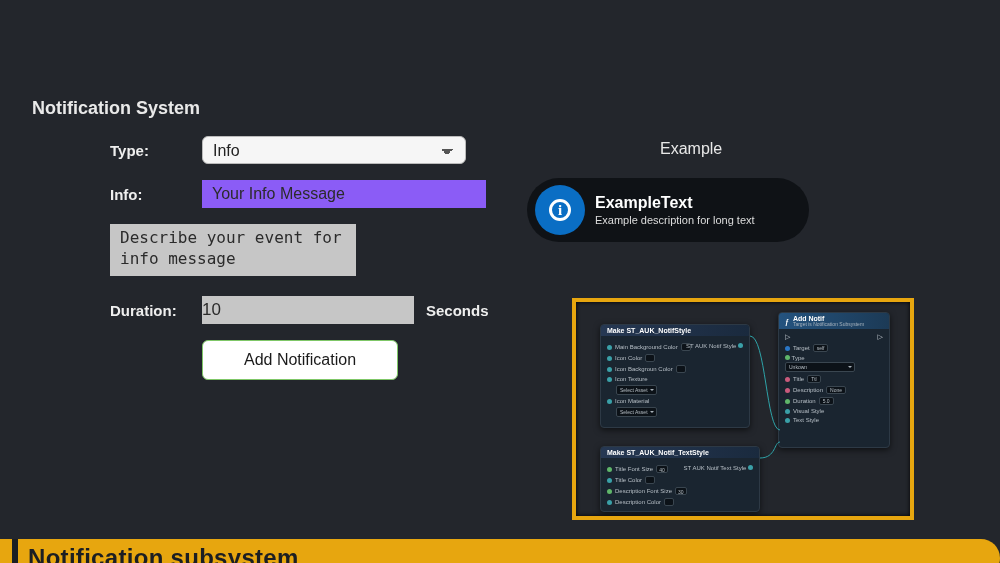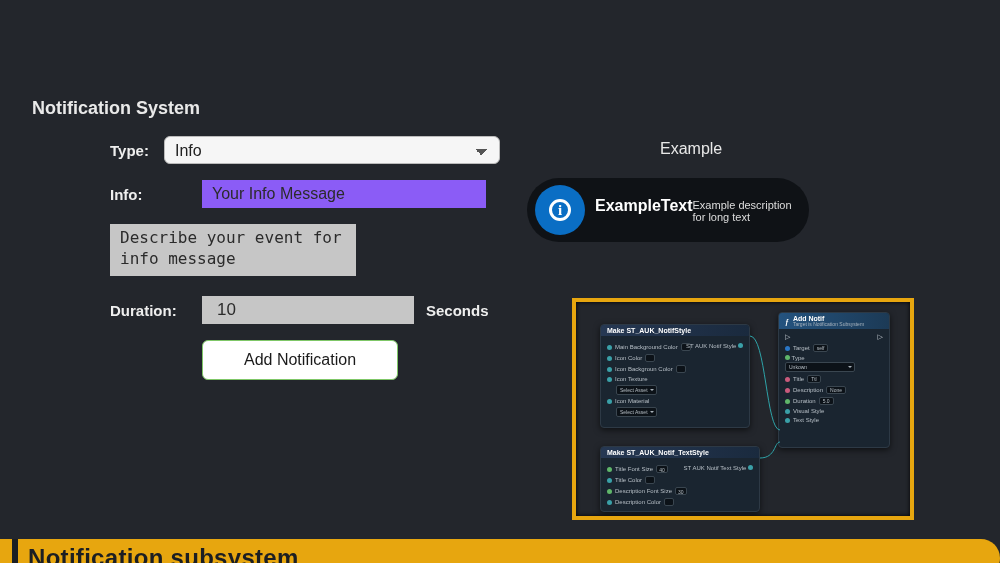--- a/index.html
+++ b/index.html
@@ -18,21 +18,21 @@
   }
 
   
   .form { position: absolute; left: 110px; top: 92px; width: 390px; }
   .row { display: flex; align-items: flex-start; margin-bottom: 16px; }
   .label { width: 92px; padding-top: 6px; font-size: 15px; color: #eee; font-weight: 600; }
   .label.desc { width: 114px; }
   .field { flex: 1; }
 
   select.type {
-    width: 336px; height: 28px; background: #f6f6f6; border: 1px solid #bbb;
+    width: 264px; height: 28px; background: #f6f6f6; border: 1px solid #bbb;
     border-radius: 6px; padding: 2px 10px; font-size: 16px; color: #222;
     appearance: none; -webkit-appearance: none;
     background-image: linear-gradient(45deg, transparent 50%, #555 50%), linear-gradient(135deg, #555 50%, transparent 50%);
     background-position: calc(100% - 18px) 12px, calc(100% - 12px) 12px;
     background-size: 6px 6px, 6px 6px;
     background-repeat: no-repeat;
   }
 
   input.title {
     width: 284px; height: 28px; background: #8b5cf6; border: none;
@@ -40,21 +40,21 @@
   }
 
   textarea.desc {
     width: 246px; height: 52px; background: #c6c6c6; border: none;
     padding: 4px 10px; font-size: 16px; color: #2b2b2b; resize: none; line-height: 1.3;
   }
 
   .dur-row .label { width: 92px; }
   input.dur {
     width: 212px; height: 28px; background: #c6c6c6; border: none;
-    padding: 2px 15px; font-size: 17px; color: #2b2b2b;
+    padding: 2px 0; font-size: 17px; color: #2b2b2b;
   }
   .sec-label { padding: 6px 0 0 12px; font-size: 15px; font-weight: 600; color: #eee; }
 
   .add-btn {
     margin-left: 92px; width: 196px; height: 40px;
     background: #ffffff; border: 1px solid #7fc767; border-radius: 6px;
     font-size: 16px; color: #1a1a1a; font-weight: 500; cursor: pointer;
   }
 
   
@@ -76,21 +76,21 @@
   .notif-icon {
     width: 50px; height: 50px; border-radius: 50%;
     background: #0a6ec4; display: flex; align-items: center; justify-content: center;
     flex: 0 0 50px;
   }
   .info-i {
     width: 22px; height: 22px; border: 3px solid #fff; border-radius: 50%;
     display: flex; align-items: center; justify-content: center;
     font-weight: 900; color: #fff; font-size: 15px; font-family: Georgia, serif;
   }
-  .notif-text { display: flex; flex-direction: row; justify-content: space-between; }
+  .notif-text { display: flex; flex-direction: column; justify-content: space-between; }
   .notif-title { font-size: 16px; font-weight: 700; color: #fff; line-height: 1.1; }
   .notif-desc { font-size: 11px; color: #ddd; margin-top: 2px; }
 
   
   .bp-panel {
     position: absolute; left: 572px; top: 254px;
     width: 342px; height: 222px;
     border: 4px solid #e7a60f;
     background: #0e1720
       linear-gradient(#18222b 1px, transparent 1px) 0 0 / 16px 16px,

